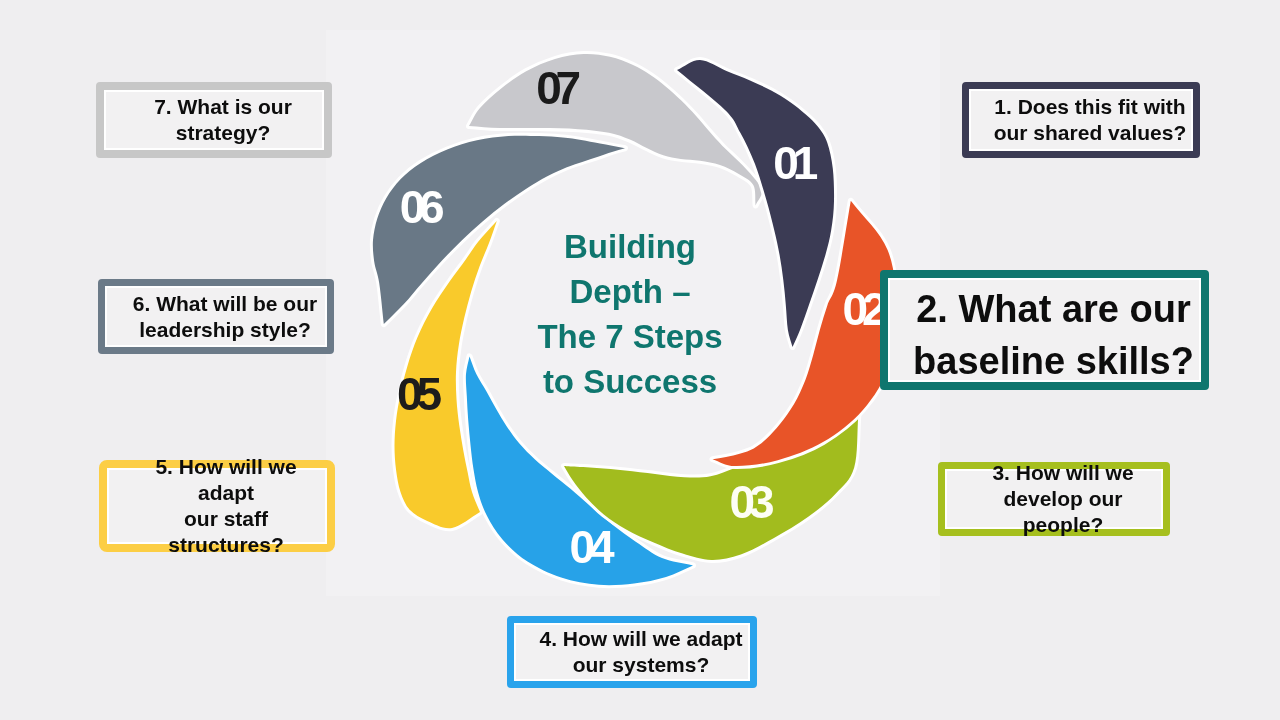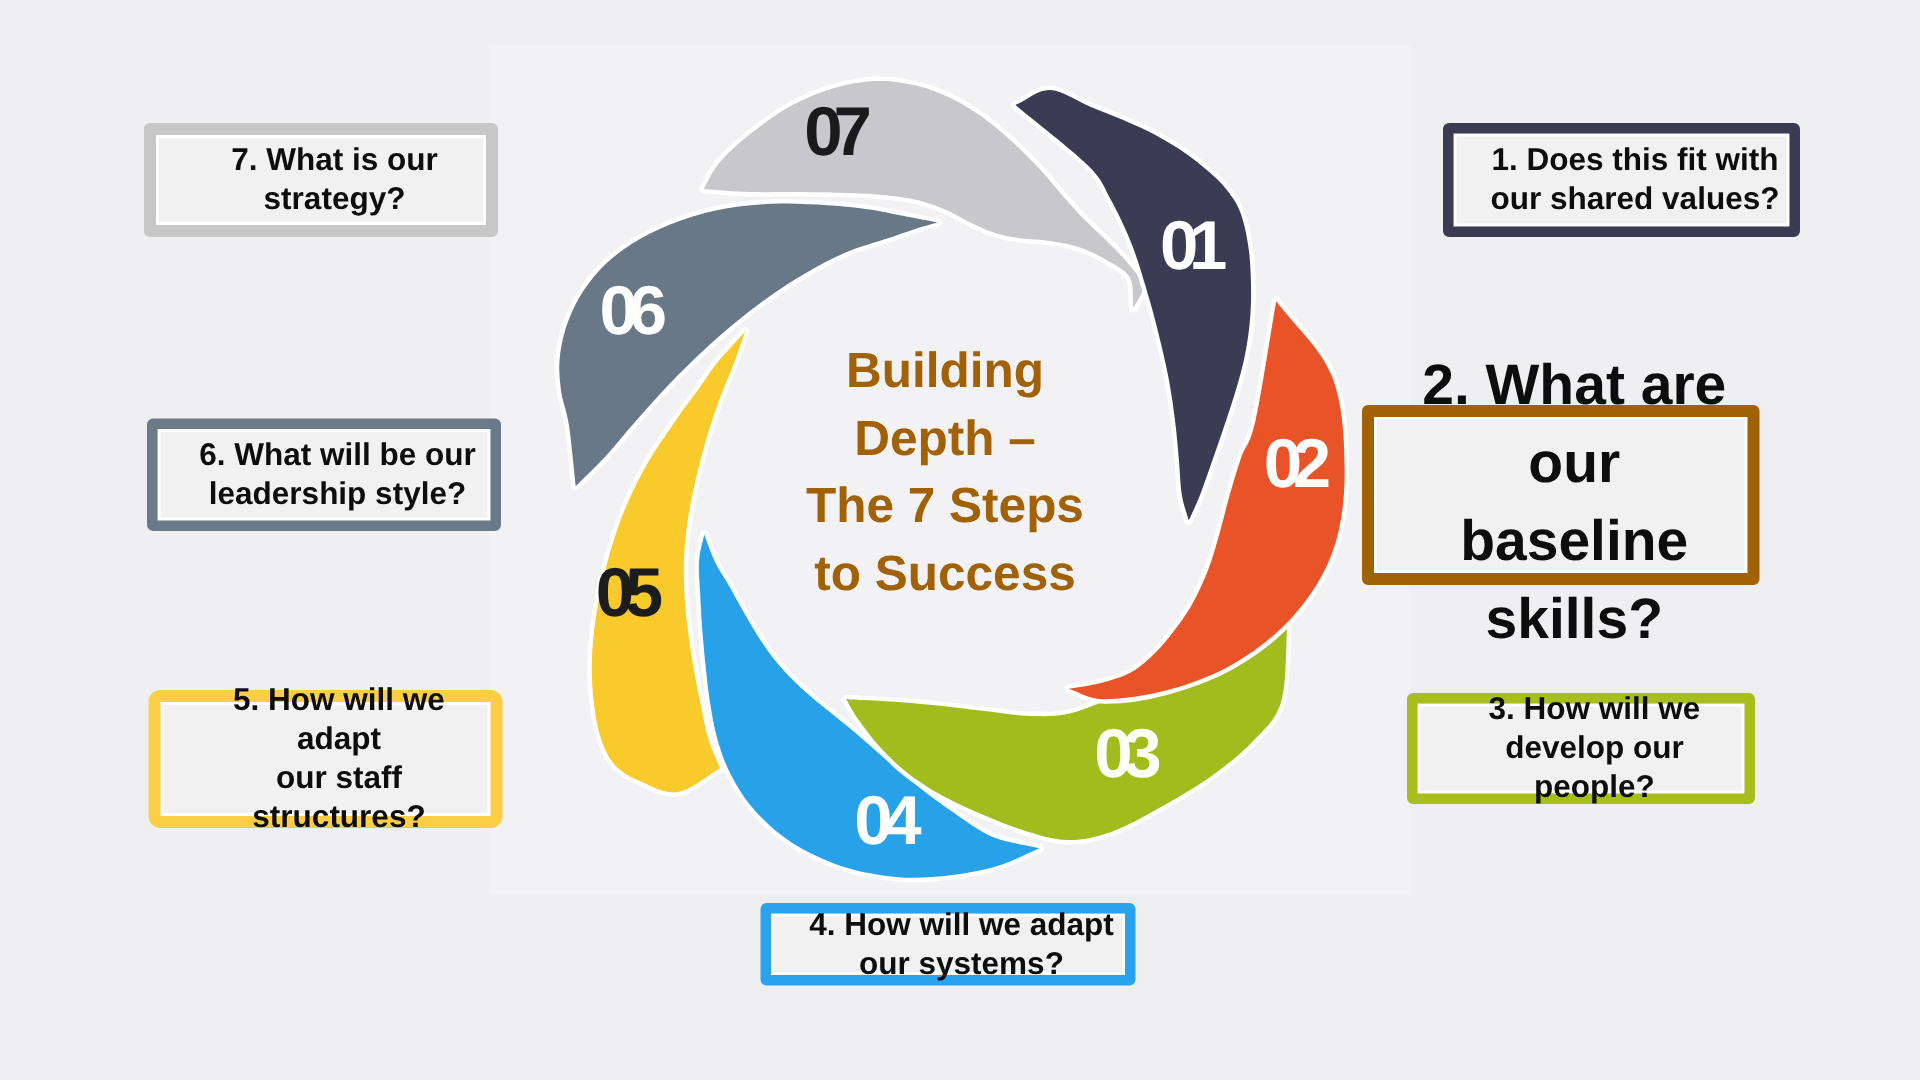--- a/index.html
+++ b/index.html
@@ -1,21 +1,21 @@
 <!DOCTYPE html>
 <html><head>
 <meta charset="utf-8">
 <style>
 html,body{margin:0;padding:0;}
 body{width:1280px;height:720px;background:#efeef0;font-family:"Liberation Sans",sans-serif;position:relative;overflow:hidden;}
 .backdrop{position:absolute;left:326px;top:30px;width:614px;height:566px;background:#f2f1f3;}
 .box{position:absolute;display:flex;flex-direction:column;align-items:center;justify-content:center;
  background:#f2f1f2;box-shadow:inset 0 0 0 2px #ffffff;text-align:center;color:#0d0d0d;
  font-weight:bold;font-size:21px;line-height:26px;border-radius:4px;box-sizing:border-box;padding-left:18px;}
-.ctr{position:absolute;left:470px;top:224px;width:320px;text-align:center;color:#a16207;
+.ctr{position:absolute;left:470px;top:224px;width:320px;text-align:center;color:#0f766e;
  font-weight:bold;font-size:33px;line-height:45px;}
 </style>
 </head>
 <body>
 <div class="backdrop"></div>
 <svg width="1280" height="720" style="position:absolute;left:0;top:0" xmlns="http://www.w3.org/2000/svg">
 <g>
 <path d="M 469.0 126.0 C 472.7 120.0 474.6 114.2 480.0 108.0 C 485.4 101.8 493.5 94.6 501.2 88.5 C 509.0 82.4 517.3 76.2 526.2 71.2 C 535.2 66.3 545.4 61.9 555.0 59.0 C 564.6 56.1 574.6 54.4 583.8 54.0 C 592.9 53.6 601.9 55.0 610.0 56.8 C 618.1 58.5 625.8 61.8 632.5 64.8 C 639.2 67.8 644.6 71.2 650.1 74.8 C 655.7 78.4 660.4 82.2 665.6 86.5 C 670.8 90.8 676.2 95.7 681.3 100.6 C 686.4 105.5 691.5 110.9 696.1 116.0 C 700.7 121.1 704.6 126.1 709.0 131.1 C 713.4 136.1 717.5 140.9 722.5 146.0 C 727.5 151.1 733.7 156.4 738.8 161.6 C 743.9 166.7 749.1 171.8 753.0 176.8 C 756.9 181.7 761.6 186.2 762.0 191.0 C 762.4 195.8 757.7 200.6 755.6 205.4 C 754.8 198.6 756.2 190.3 753.3 185.0 C 750.4 179.7 743.9 177.1 738.3 173.7 C 732.8 170.4 726.4 167.2 720.0 165.0 C 713.6 162.8 706.5 161.7 700.0 160.7 C 693.5 159.7 686.9 159.8 680.8 158.9 C 674.7 158.0 669.0 157.1 663.3 155.3 C 657.6 153.5 652.2 150.7 646.7 148.1 C 641.1 145.5 636.2 142.1 629.9 139.6 C 623.6 137.0 617.6 134.6 609.0 132.8 C 600.4 131.1 589.8 129.9 578.2 129.2 C 566.8 128.4 553.0 128.3 540.0 128.1 C 527.0 127.9 511.8 128.3 500.0 128.0 C 488.2 127.7 479.3 126.7 469.0 126.0 Z" fill="#c8c8cc" stroke="#ffffff" stroke-width="6" paint-order="stroke" stroke-linejoin="round"></path>
 <path d="M 383.8 324.1 C 382.3 310.4 380.8 293.3 379.2 282.9 C 377.6 272.5 375.2 268.6 374.2 261.5 C 373.2 254.4 372.5 247.2 373.0 240.1 C 373.6 233.0 375.0 225.7 377.2 218.7 C 379.5 211.7 382.5 204.6 386.4 198.0 C 390.3 191.5 394.8 185.2 400.5 179.3 C 406.3 173.4 413.0 167.8 420.8 162.9 C 428.6 157.9 437.8 153.2 447.2 149.5 C 456.5 145.7 466.8 142.5 477.0 140.3 C 487.2 138.1 498.1 136.8 508.4 136.1 C 518.6 135.4 529.7 135.8 538.8 136.1 C 547.8 136.3 555.7 137.0 562.8 137.6 C 569.9 138.3 575.0 139.0 581.2 139.9 C 587.5 140.9 592.7 142.1 600.0 143.5 C 607.3 144.9 616.7 146.7 625.0 148.3 C 620.7 149.5 616.5 150.6 612.0 152.0 C 607.5 153.4 603.0 155.2 598.0 156.8 C 593.0 158.5 587.5 160.2 582.2 161.9 C 576.9 163.7 572.0 165.0 566.2 167.4 C 560.4 169.8 554.0 172.7 547.3 176.3 C 540.6 179.9 533.0 184.3 525.9 188.9 C 518.8 193.5 511.6 198.4 504.5 203.8 C 497.4 209.1 490.2 214.9 483.1 221.0 C 476.0 227.1 468.7 233.7 461.7 240.5 C 454.7 247.2 447.7 254.4 441.1 261.5 C 434.5 268.6 428.2 275.8 422.0 282.9 C 415.7 290.0 410.0 297.4 403.6 304.3 C 397.2 311.2 390.4 317.5 383.8 324.1 Z" fill="#697886" stroke="#ffffff" stroke-width="6" paint-order="stroke" stroke-linejoin="round"></path>
 <path d="M 480.0 512.1 C 470.7 517.4 460.8 526.5 452.0 528.0 C 443.2 529.5 434.3 524.0 427.2 521.0 C 420.2 518.0 414.2 514.6 409.7 509.8 C 405.3 504.9 402.8 498.6 400.5 491.9 C 398.2 485.2 397.0 477.2 396.0 469.5 C 395.0 461.8 394.5 453.9 394.5 445.8 C 394.5 437.7 395.0 429.7 396.0 421.0 C 397.0 412.3 398.6 403.1 400.5 393.8 C 402.4 384.5 404.7 374.9 407.6 365.4 C 410.4 356.0 413.6 346.5 417.6 337.1 C 421.6 327.6 426.5 318.0 431.8 308.7 C 437.1 299.5 443.9 289.8 449.6 281.6 C 455.3 273.3 461.4 265.5 466.1 258.9 C 470.9 252.4 472.9 248.3 478.0 242.0 C 483.1 235.7 490.5 228.0 496.8 221.0 C 494.2 228.3 491.9 235.4 489.0 243.0 C 486.1 250.6 482.5 258.4 479.5 266.5 C 476.5 274.6 473.8 282.9 471.2 291.5 C 468.7 300.1 466.3 309.1 464.2 318.0 C 462.2 326.9 460.1 336.0 458.8 345.0 C 457.4 354.0 456.4 363.2 456.0 372.2 C 455.6 381.3 456.0 390.5 456.5 399.2 C 457.0 408.0 458.1 416.5 459.2 425.0 C 460.4 433.5 461.8 442.0 463.2 450.0 C 464.7 458.0 466.3 466.0 467.8 473.0 C 469.2 480.0 470.0 485.5 472.0 492.0 C 474.0 498.5 477.3 505.4 480.0 512.1 Z" fill="#f9ca2b" stroke="#ffffff" stroke-width="6" paint-order="stroke" stroke-linejoin="round"></path>
@@ -32,16 +32,16 @@
 <text x="419.6" y="410.4" fill="#1c1c1c" textLength="45">05</text>
 <text x="422.2" y="222.6" fill="#ffffff" textLength="45">06</text>
 <text x="558.7" y="103.5" fill="#1a1a1a" textLength="45">07</text>
 </g>
 </svg>
 <div class="ctr">Building<br>Depth –<br>The 7 Steps<br>to Success</div>
 
 <div class="box" style="left:96px;top:82px;width:236px;height:76px;border:8px solid #c7c7c7;">7. What is our<br>strategy?</div>
 <div class="box" style="left:962px;top:82px;width:238px;height:76px;border:7px solid #3b3b54;">1. Does this fit with<br>our shared values?</div>
 <div class="box" style="left:98px;top:279px;width:236px;height:75px;border:7px solid #6b7a88;">6. What will be our<br>leadership style?</div>
-<div class="box" style="left:908px;top:270px;width:265px;height:120px;border:8px solid #a16207;border-radius:4px;font-size:38px;line-height:52px;padding-top:10px;">2. What are our<br>baseline skills?</div>
+<div class="box" style="left:880px;top:270px;width:329px;height:120px;border:8px solid #0f766e;border-radius:4px;font-size:38px;line-height:52px;padding-top:10px;">2. What are our<br>baseline skills?</div>
 <div class="box" style="left:99px;top:460px;width:236px;height:92px;border:8px solid #fcce45;border-radius:8px;">5. How will we adapt<br>our staff structures?</div>
 <div class="box" style="left:938px;top:462px;width:232px;height:74px;border:7px solid #a6bf1e;">3. How will we<br>develop our people?</div>
-<div class="box" style="left:507px;top:602px;width:250px;height:55px;border:7px solid #29a3ec;">4. How will we adapt<br>our systems?</div>
+<div class="box" style="left:507px;top:616px;width:250px;height:72px;border:7px solid #29a3ec;">4. How will we adapt<br>our systems?</div>
 
 </body></html>

